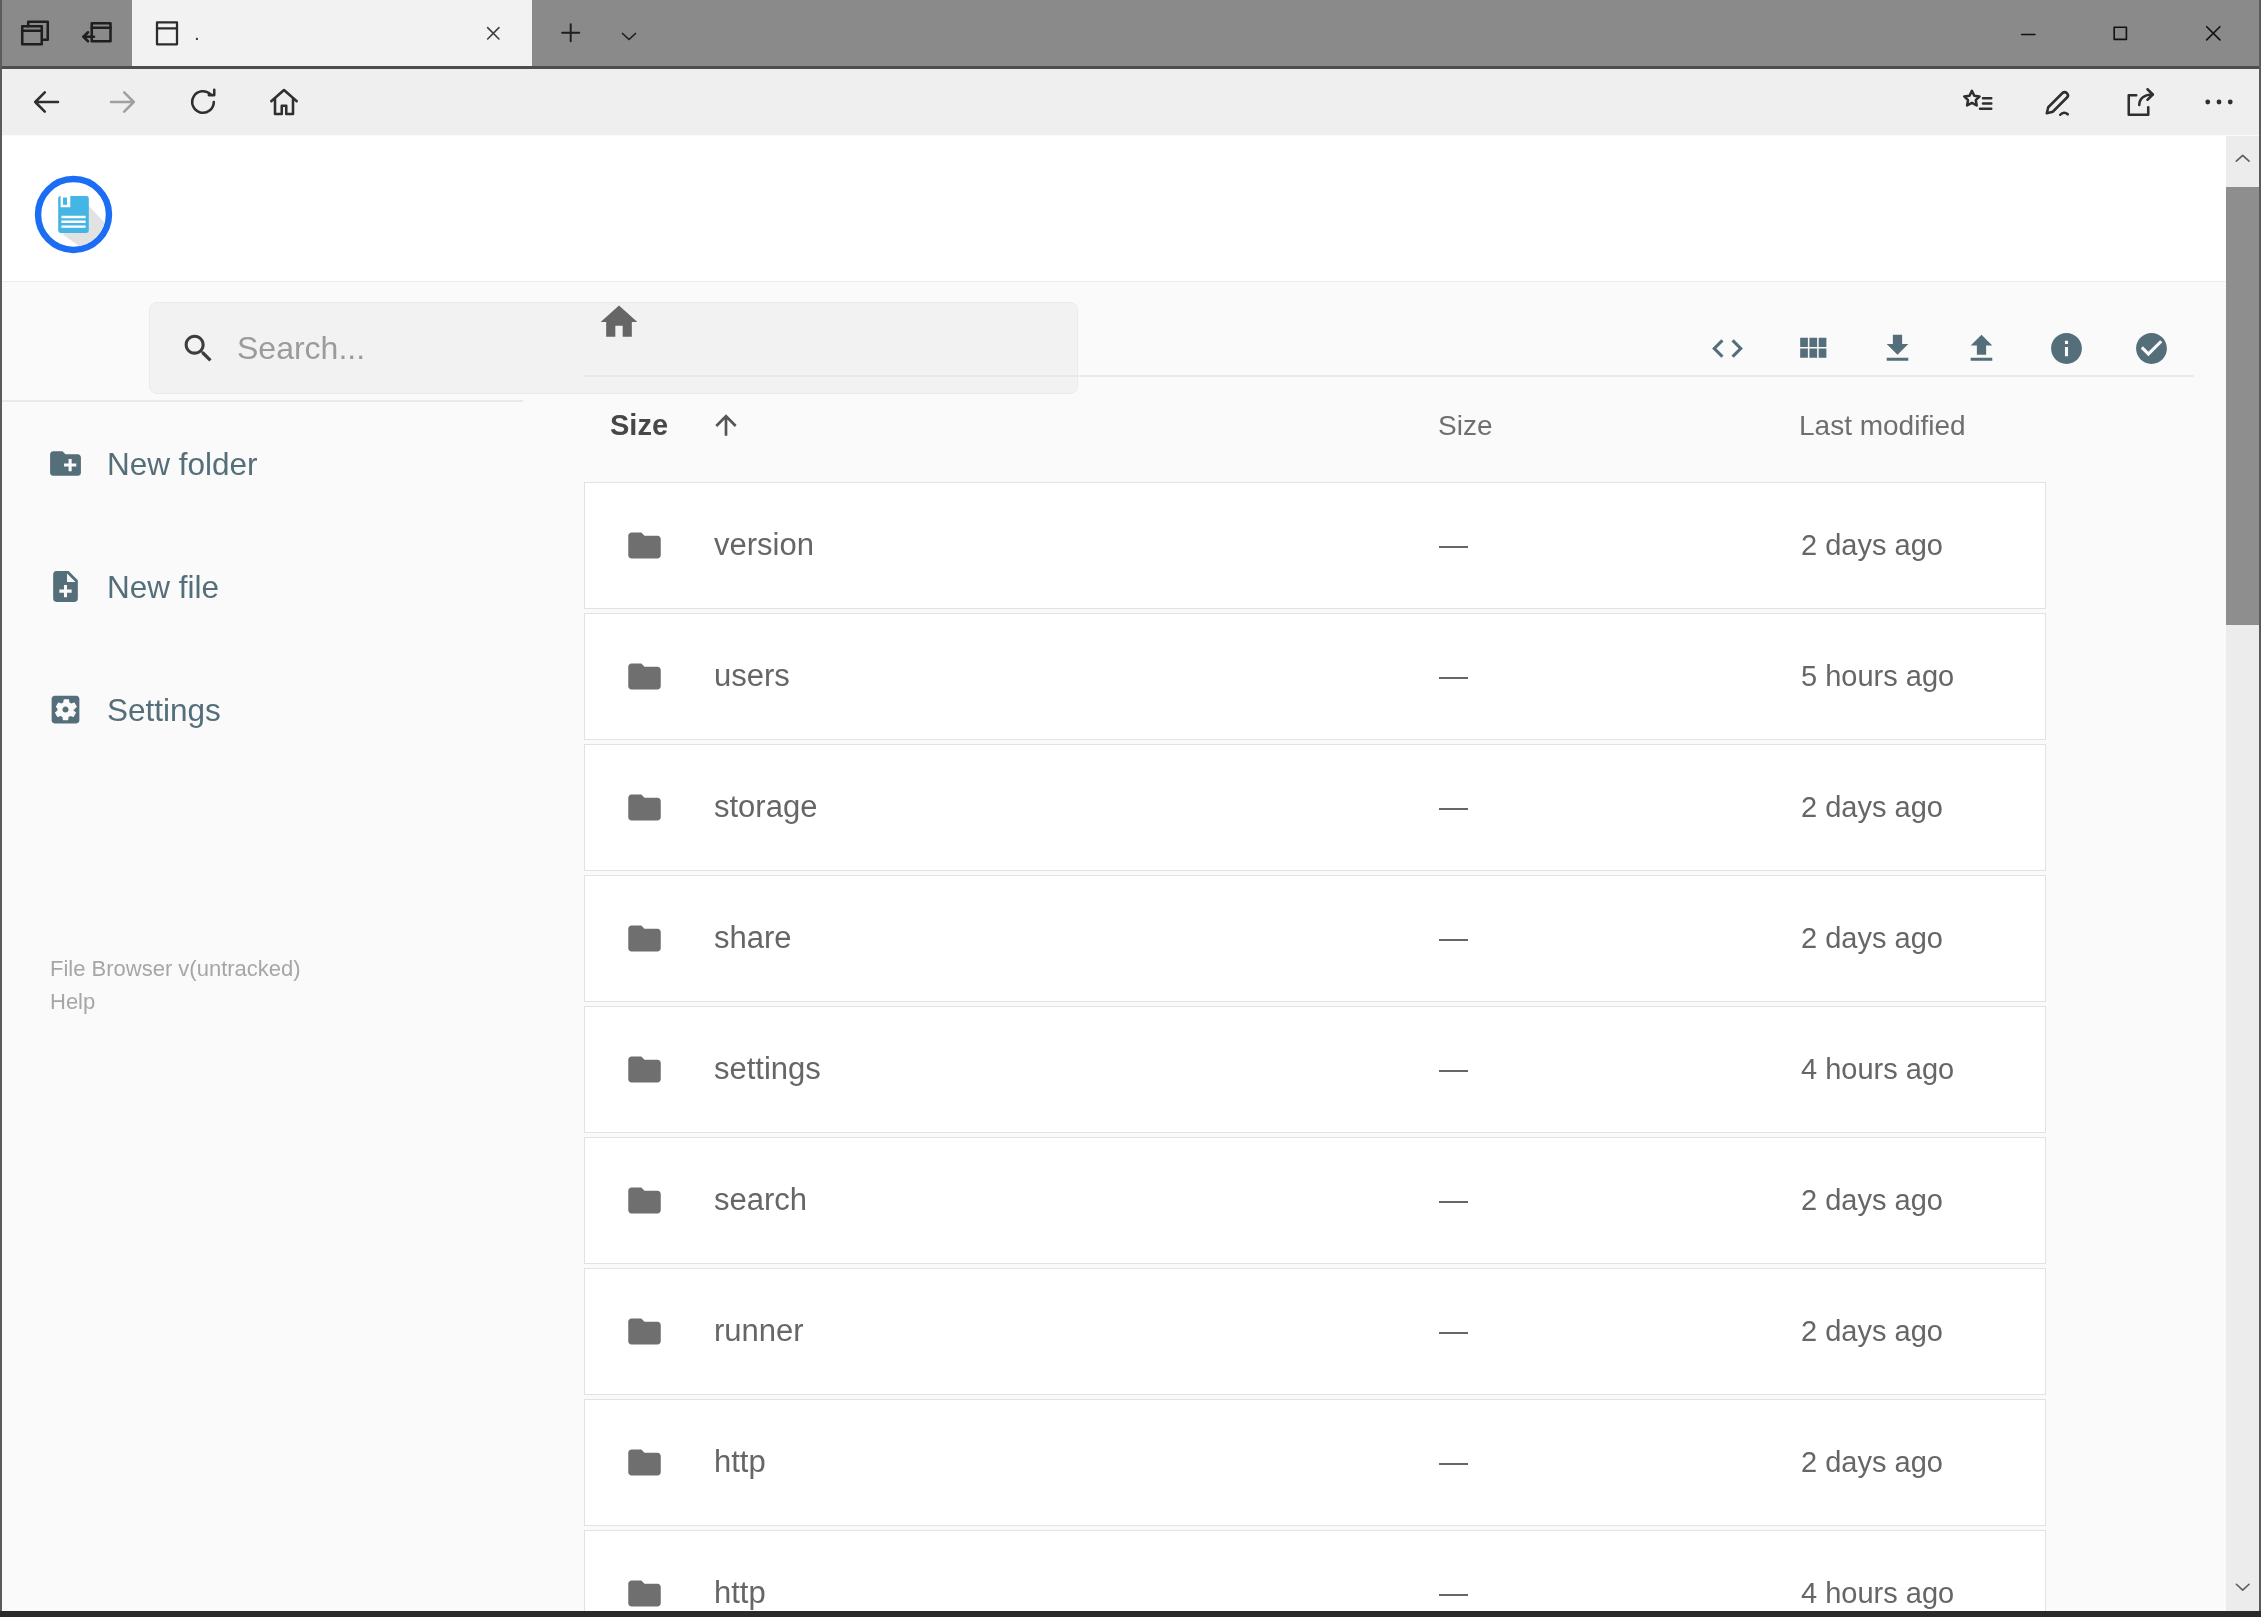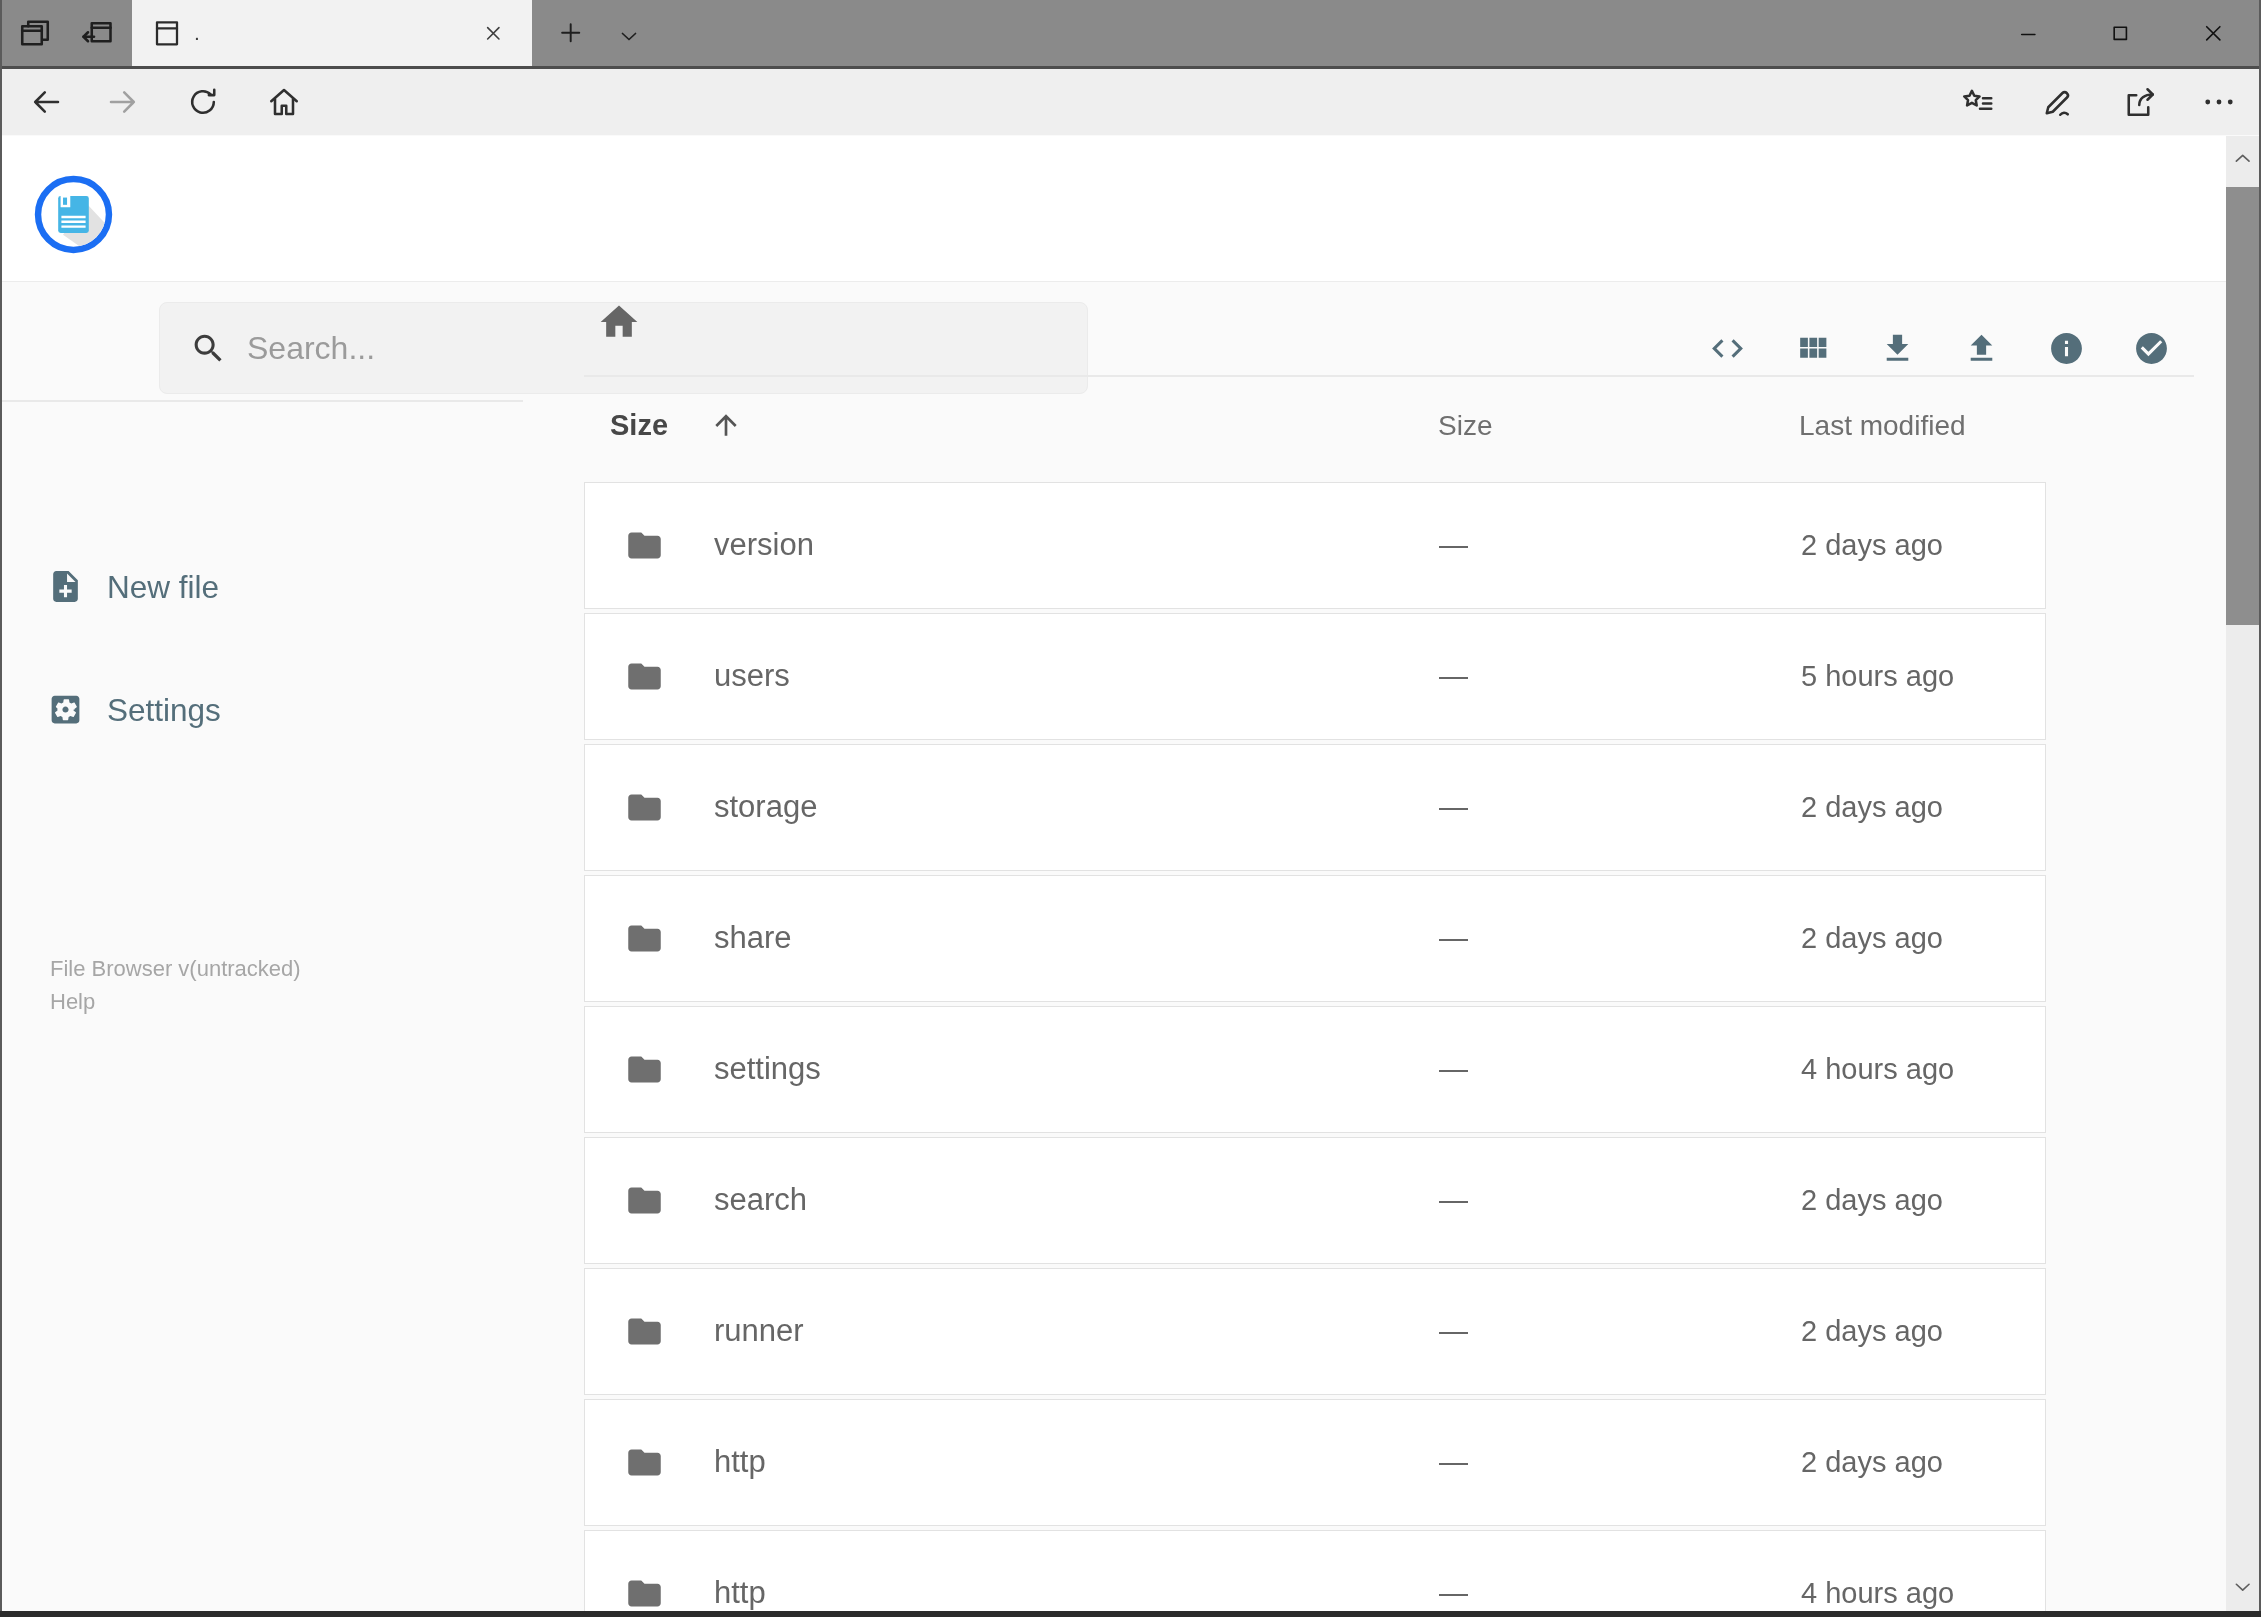--- a/index.html
+++ b/index.html
@@ -20,21 +20,21 @@
   .addressbar{left:363px;top:78px;width:1548px;height:48px;background:#ffffff;border:1.6px solid #c9c9c9;box-sizing:border-box;}
   .url{position:absolute;left:69px;top:0;line-height:45px;font-size:28px;white-space:nowrap;}
   .url .host{color:#202020;}
   .url .path{color:#8a8a8a;}
   .chrome-ic{color:#2f2f2f;}
   .chrome-ic.dim{color:#a0a0a0;}
 
   
   .app{left:0;top:136px;width:2261px;height:1476px;background:#fafafa;}
   .app-header{left:0;top:136px;width:2261px;height:145px;background:#ffffff;border-bottom:0.8px solid #ececec;}
-  .searchbar{left:159px;top:166px;width:929px;height:92px;background:#f2f2f2;border:0.8px solid #ebebeb;border-radius:8px;box-sizing:border-box;}
+  .searchbar{left:149px;top:166px;width:929px;height:92px;background:#f2f2f2;border:0.8px solid #ebebeb;border-radius:8px;box-sizing:border-box;}
   .searchbar input{position:absolute;left:85px;top:0;width:694px;height:89px;border:none;outline:none;background:transparent;
                    font-family:inherit;font-size:32px;color:#333;}
   .searchbar input::placeholder{color:#9b9b9b;opacity:1;}
   .action-ic{color:#546e7a;}
 
   .side-item{left:0;width:533px;height:84px;}
   .side-item .lbl{position:absolute;left:107px;top:0;line-height:84px;font-size:31.5px;color:#546e7a;white-space:nowrap;}
   .side-item .icon{position:absolute;left:47px;top:23.4px;width:37px;height:37px;color:#546e7a;}
   .side-divider{left:0;top:400px;width:523px;height:1.6px;background:#e9e9e9;}
   .side-footer{left:50px;color:#a6a6a6;font-size:22px;line-height:32px;}
@@ -261,20 +261,28 @@
         </svg>
     </div>
     <div class="abs icon fill-icon btn action-ic" style="left:2133px;top:194px;width:37px;height:37px;">
       <svg viewBox="0 0 24 24">
           <path d="M12 2C6.48 2 2 6.48 2 12s4.48 10 10 10 10-4.48 10-10S17.52 2 12 2zm-2 15l-5-5 1.41-1.41L10 14.17l7.59-7.59L19 8l-9 9z"></path>
         </svg>
     </div>
   </div>
 
   <div class="abs side-divider"></div>
+  <div class="abs side-item btn" style="top:422px;">
+    <span class="icon fill-icon">
+      <svg viewBox="0 0 24 24">
+          <path d="M20 6h-8l-2-2H4c-1.1 0-1.99.9-1.99 2L2 18c0 1.1.9 2 2 2h16c1.1 0 2-.9 2-2V8c0-1.1-.9-2-2-2zm-1 8h-3v3h-2v-3h-3v-2h3V9h2v3h3v2z"></path>
+        </svg>
+    </span>
+    <span class="lbl">New folder</span>
+  </div>
   <div class="abs side-item btn" style="top:545px;">
     <span class="icon fill-icon">
       <svg viewBox="0 0 24 24">
           <path d="M14 2H6c-1.1 0-1.99.9-1.99 2L4 20c0 1.1.89 2 1.99 2H18c1.1 0 2-.9 2-2V8l-6-6zm2 14h-3v3h-2v-3H8v-2h3v-3h2v3h3v2zm-3-7V3.5L18.5 9H13z"></path>
         </svg>
     </span>
     <span class="lbl">New file</span>
   </div>
   <div class="abs side-item btn" style="top:668px;">
     <span class="icon fill-icon">

